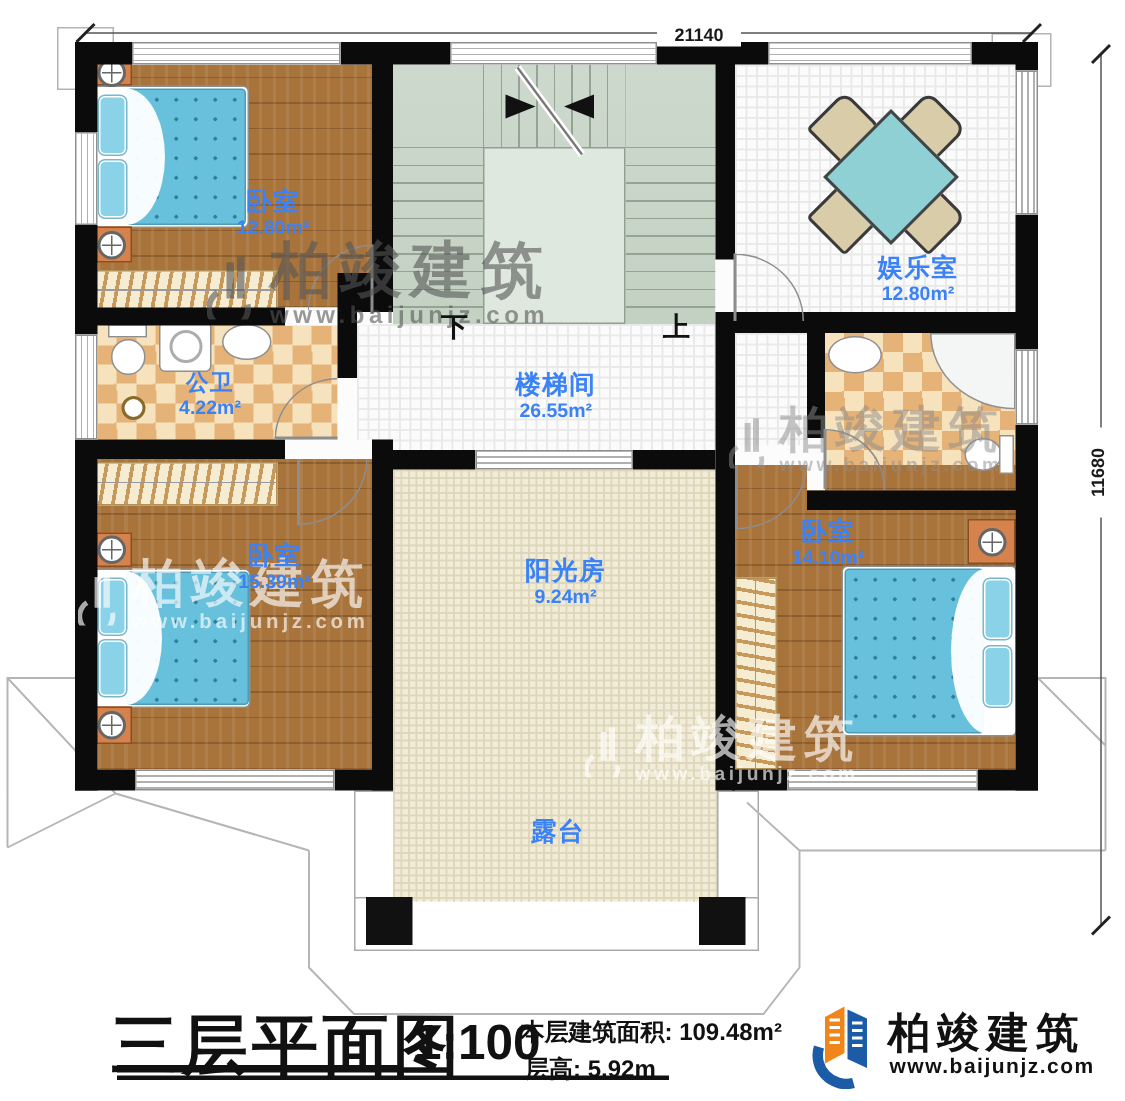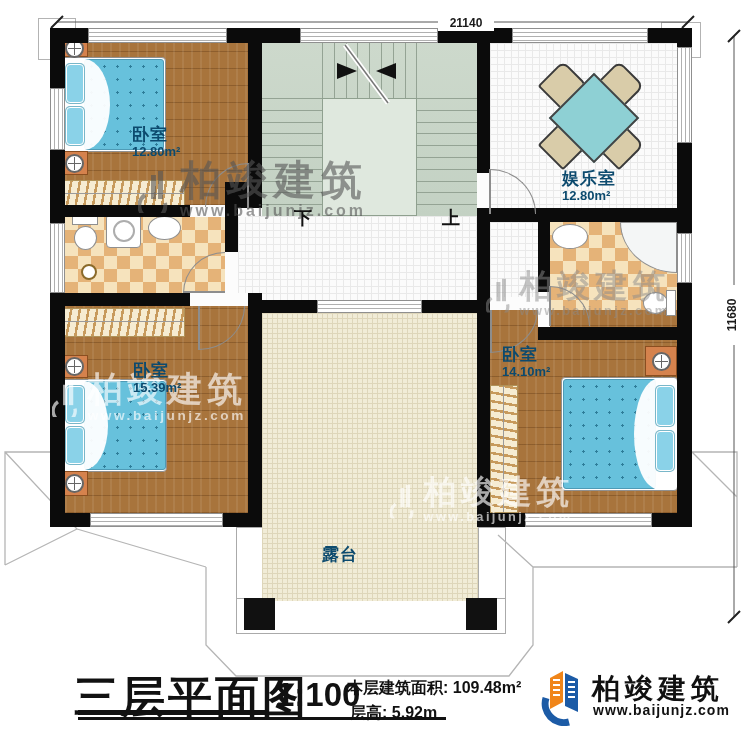--- a/index.html
+++ b/index.html
@@ -60,21 +60,21 @@
     repeating-linear-gradient(10deg,transparent 0 6px,#c79a5c 6px 8.5px);}
   .white-fix{background:#fff;border:1px solid #8f8f8f;}
   .oval{border-radius:50%;}
   .shower{background:#f4f6f6;border:1px solid #8f8f8f;border-bottom-left-radius:100% 100%;}
   .washer{border-radius:4px;display:flex;align-items:center;justify-content:center;}
   .washer-door{width:18px;height:18px;border-radius:50%;border:2px solid #adadad;}
   .drain{background:#fff;border:2px solid #8a6a2a;border-radius:50%;z-index:5;}
   .mj-table{background:#8ed0d4;border:2px solid #444;transform:rotate(45deg);z-index:5;}
   .mj-chair{background:#d9cca9;border:2px solid #3a3a3a;border-radius:8px 8px 3px 3px;transform:rotate(45deg);z-index:4;}
   
-  .room-label{z-index:9;text-align:left;color:#0c4a6e;line-height:1.1;}
+  .room-label{z-index:9;text-align:center;color:#3b82f6;line-height:1.1;}
   .room-name{font-size:17px;font-weight:bold;letter-spacing:1px;}
   .room-name.sm{font-size:15px;}
   .room-area{font-size:13px;font-weight:bold;}
   .stair-dir{z-index:9;font-size:18px;font-weight:bold;color:#111;}
   .dim-label{z-index:10;background:#fff;color:#1a1a1a;font-size:12px;font-weight:bold;
     text-align:center;line-height:16px;}
   
   .wm{z-index:8;display:flex;align-items:center;gap:8px;pointer-events:none;white-space:nowrap;}
   .wm-name{font-size:41px;font-weight:bold;letter-spacing:6px;line-height:1;}
   .wm-url{font-size:16px;font-weight:bold;letter-spacing:3px;line-height:1;margin-top:2px;}
@@ -256,27 +256,39 @@
   <div class="abs mj-table" style="left:562px;top:86px;width:60px;height:60px;"></div>
 
   <div class="abs room-label" style="left:132px;top:126px;width:100px;">
     <div class="room-name">卧室</div>
     <div class="room-area">12.80m²</div>
   </div>
   <div class="abs room-label" style="left:562px;top:170px;width:100px;">
     <div class="room-name">娱乐室</div>
     <div class="room-area">12.80m²</div>
   </div>
+  <div class="abs room-label" style="left:318px;top:248px;width:105px;">
+    <div class="room-name">楼梯间</div>
+    <div class="room-area">26.55m²</div>
+  </div>
+  <div class="abs room-label" style="left:90px;top:248px;width:100px;">
+    <div class="room-name sm">公卫</div>
+    <div class="room-area">4.22m²</div>
+  </div>
   <div class="abs room-label" style="left:133px;top:362px;width:100px;">
     <div class="room-name">卧室</div>
     <div class="room-area">15.39m²</div>
   </div>
   <div class="abs room-label" style="left:502px;top:346px;width:100px;">
     <div class="room-name">卧室</div>
     <div class="room-area">14.10m²</div>
+  </div>
+  <div class="abs room-label" style="left:327px;top:372px;width:100px;">
+    <div class="room-name">阳光房</div>
+    <div class="room-area">9.24m²</div>
   </div>
   <div class="abs room-label" style="left:322px;top:546px;width:100px;">
     <div class="room-name">露台</div>
   </div>
   <div class="abs stair-dir" style="left:294px;top:206px;">下</div>
   <div class="abs stair-dir" style="left:442px;top:206px;">上</div>
 
   <div class="abs dim-label" style="left:438px;top:15px;width:56px;height:16px;">21140</div>
   <div class="abs dim-label" style="left:702px;top:307px;width:60px;height:16px;transform:rotate(-90deg);">11680</div>
 

